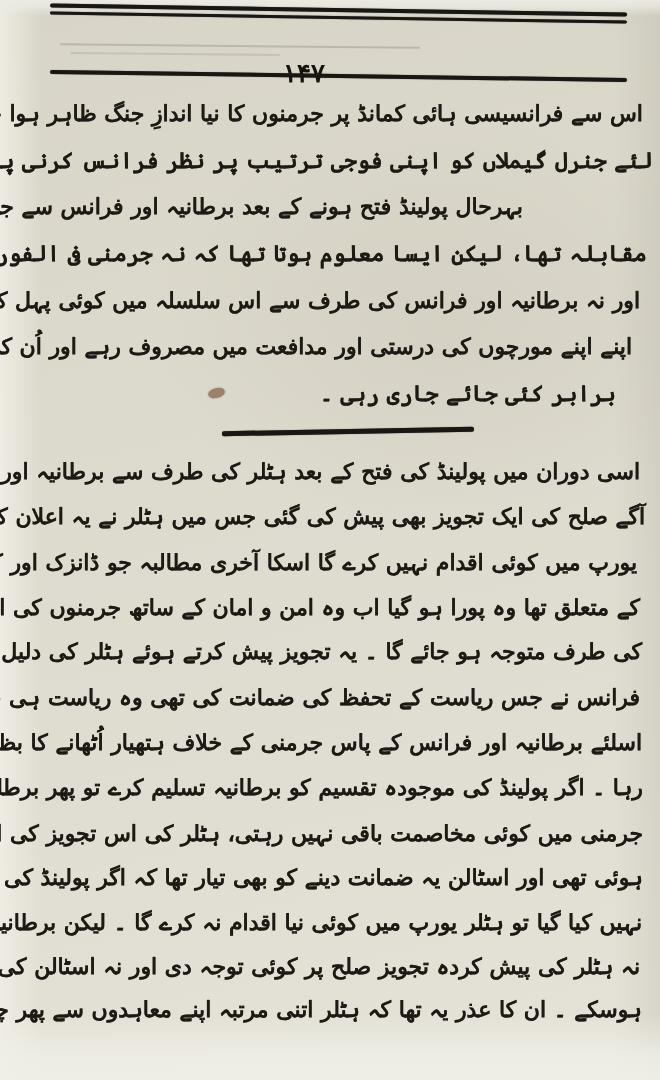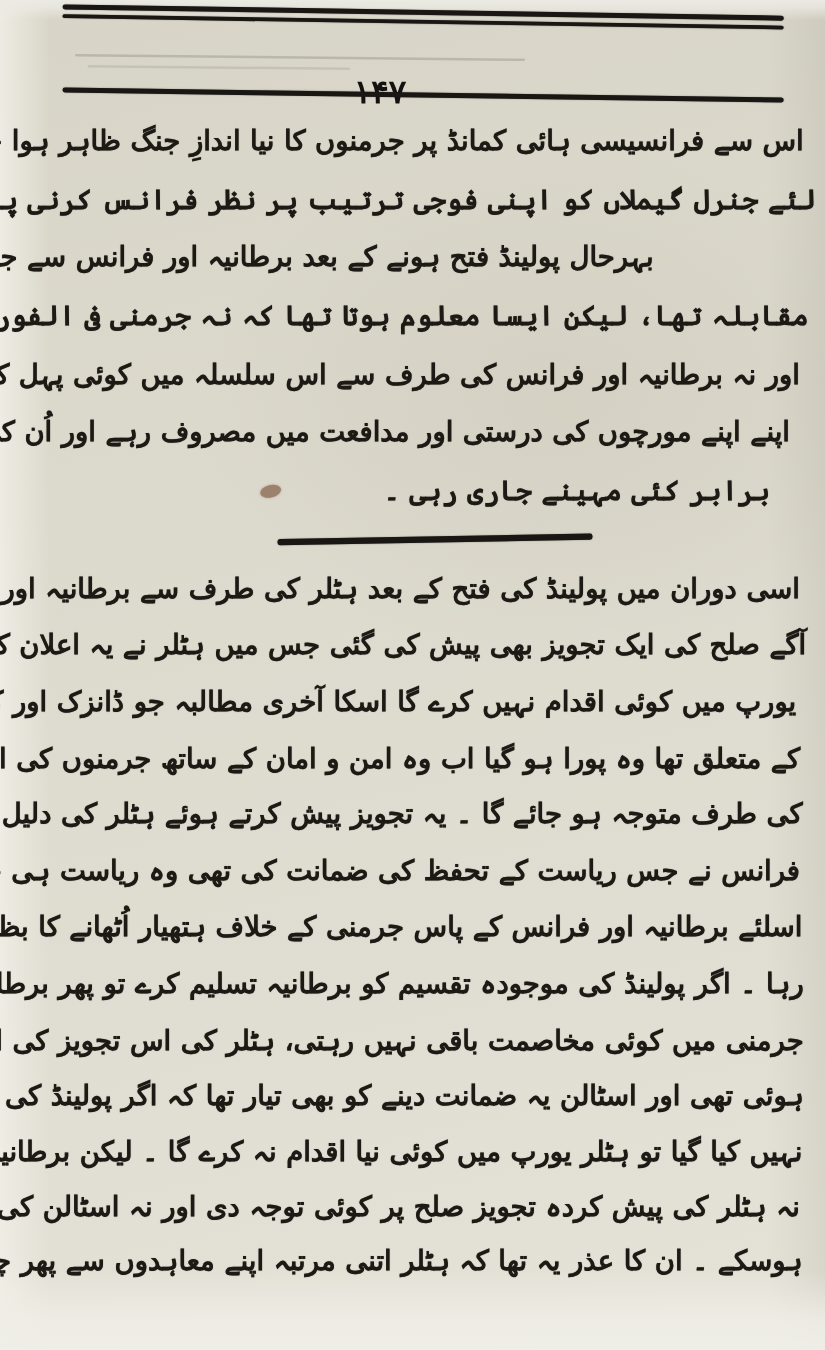--- a/index.html
+++ b/index.html
@@ -62,21 +62,21 @@
   <div>
     <div class="tl" style="left:68px;top:94px;width:575px;">اس سے فرانسیسی ہائی کمانڈ پر جرمنوں کا نیا اندازِ جنگ ظاہر ہوا جس کی مدافعت کے</div>
     <div class="tl endline" style="left:233px;top:141px;width:420px;">لئے جنرل گیملاں کو اپنی فوجی ترتیب پر نظر فرانس کرنی پڑی ۔</div>
   </div>
 
   <div>
     <div class="tl" style="left:58px;top:187px;width:465px;">بہرحال پولینڈ فتح ہونے کے بعد برطانیہ اور فرانس سے جرمنی کا براہِ راست</div>
     <div class="tl" style="left:52px;top:234px;width:595px;">مقابلہ تھا، لیکن ایسا معلوم ہوتا تھا کہ نہ جرمنی فی الفور فرانسیسی محاذ پر حملہ کرنا چاہتا ہے</div>
     <div class="tl" style="left:48px;top:281px;width:592px;">اور نہ برطانیہ اور فرانس کی طرف سے اس سلسلہ میں کوئی پہل کرنے پر آمادہ تھے طرفین</div>
     <div class="tl" style="left:62px;top:327px;width:570px;">اپنے اپنے مورچوں کی درستی اور مدافعت میں مصروف رہے اور اُن کی یہ مصروفیت</div>
-    <div class="tl endline" style="left:373px;top:374px;width:243px;">برابر کئی مہینے جاری رہی ۔</div>
+    <div class="tl endline" style="left:373px;top:374px;width:243px;">برابر کئی جائے جاری رہی ۔</div>
   </div>
 
   <div class="stain" style="left:208px;top:388px;width:17px;height:10px;"></div>
 
   <div class="rule" style="left:222px;top:429px;width:252px;height:5px;transform:rotate(-1deg);"></div>
 
   <div>
     <div class="tl" style="left:75px;top:452px;width:565px;">اسی دوران میں پولینڈ کی فتح کے بعد ہٹلر کی طرف سے برطانیہ اور فرانس کے</div>
     <div class="tl" style="left:55px;top:497px;width:590px;">آگے صلح کی ایک تجویز بھی پیش کی گئی جس میں ہٹلر نے یہ اعلان کیا تھا کہ آئندہ وہ</div>
     <div class="tl" style="left:62px;top:543px;width:575px;">یورپ میں کوئی اقدام نہیں کرے گا اسکا آخری مطالبہ جو ڈانزک اور کوریڈور</div>

